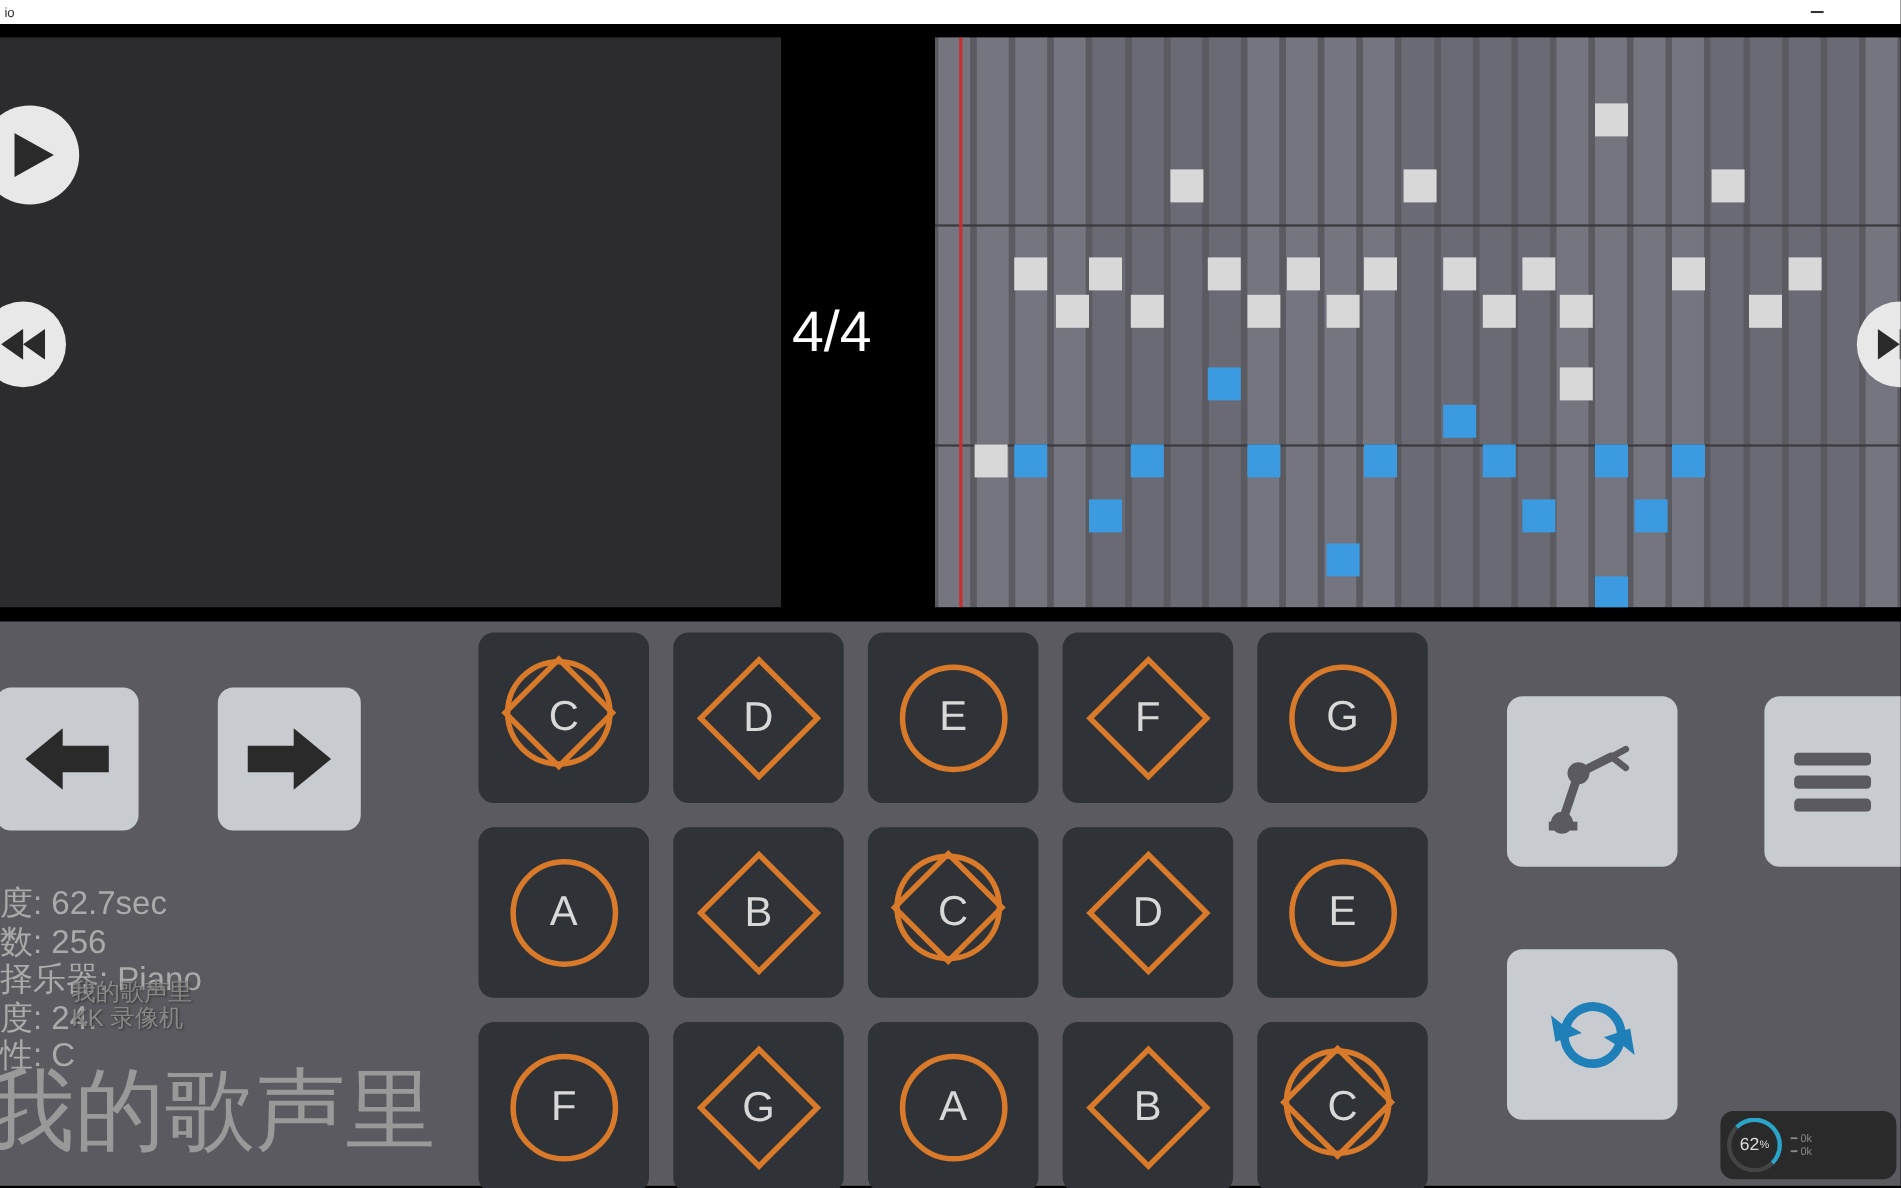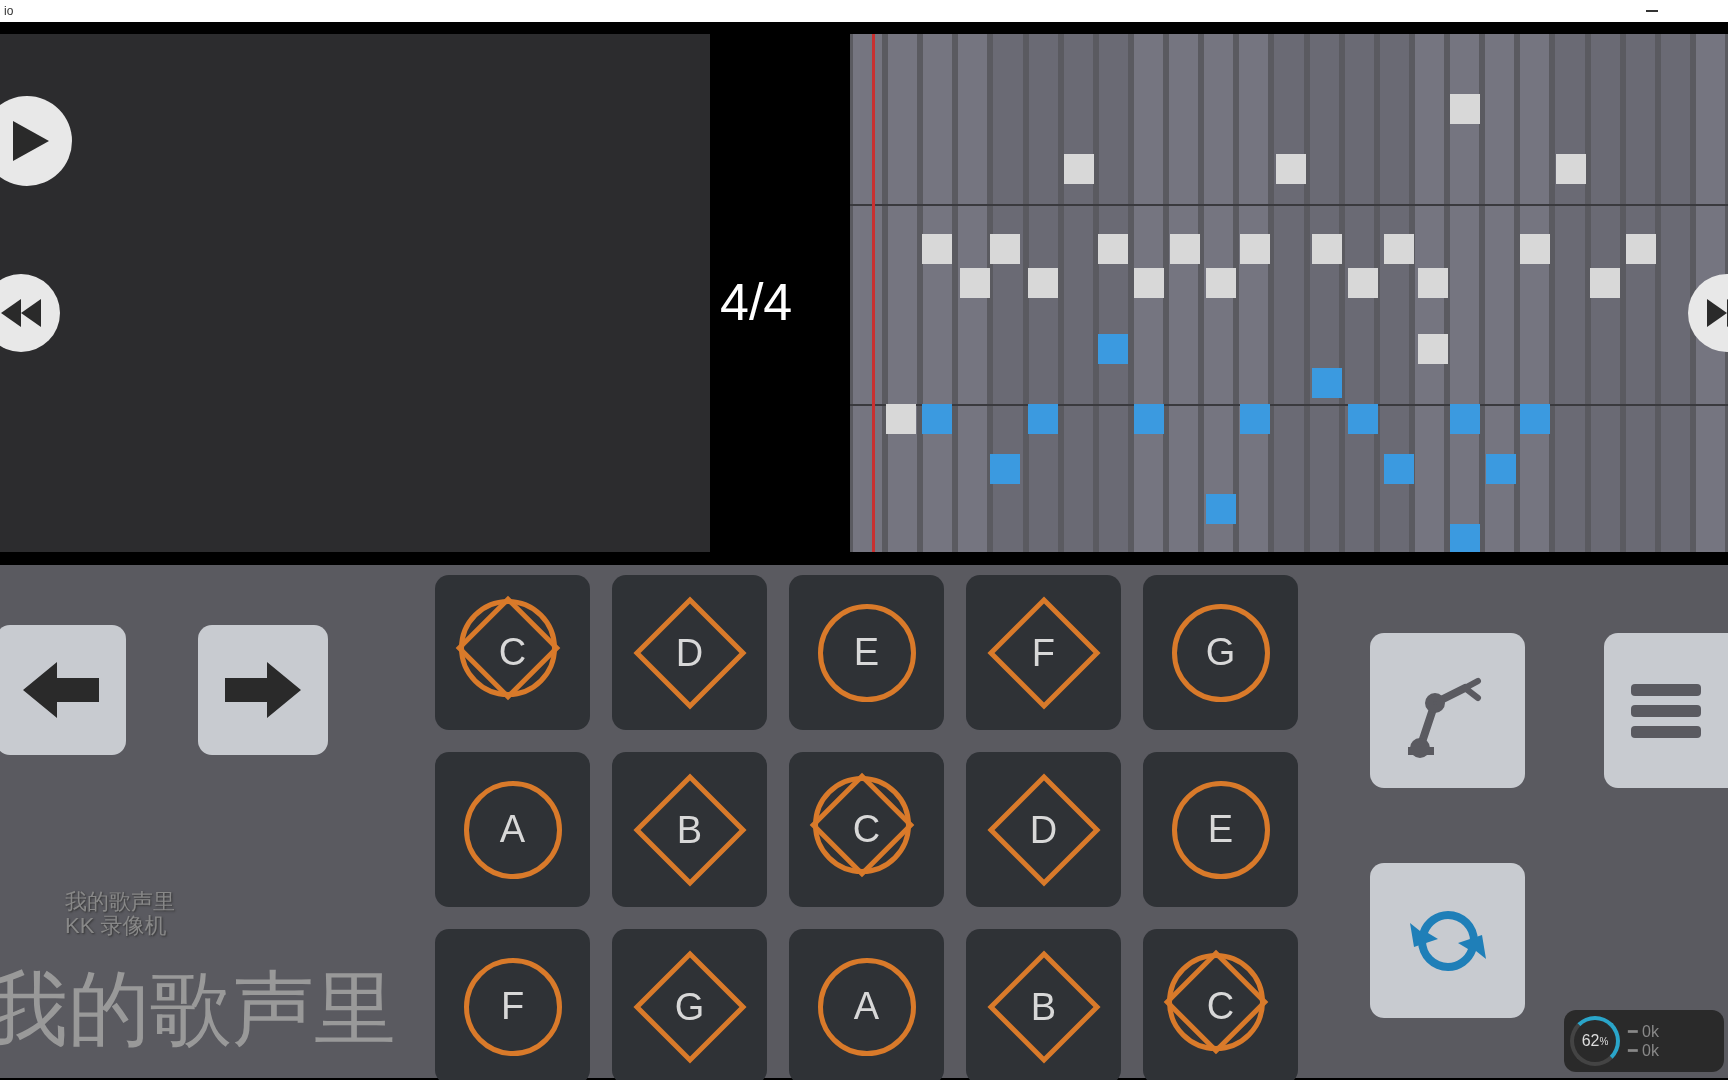--- a/index.html
+++ b/index.html
@@ -295,21 +295,21 @@
   border-right-color: #2aa5c9;
   display: flex;
   align-items: center;
   justify-content: center;
   color: #ddd;
   font-size: 16px;
   margin-right: 8px;
 }
 .cpu-bars {
   flex: 1;
-  font-size: 16px;
+  font-size: 10px;
   color: #888;
 }
 </style>
 </head>
 <body>
 
 <div class="titlebar">
   <span>io</span>
   <div class="minbtn">
     <svg width="12" height="2">
@@ -419,20 +419,27 @@
       <svg width="76" height="56">
         <polygon points="0,28 34,0 34,16 76,16 76,40 34,40 34,56" fill="#2a2a2a"></polygon>
       </svg>
     </div>
     <div class="arrow-btn arrow-right">
       <svg width="76" height="56">
         <polygon points="76,28 42,0 42,16 0,16 0,40 42,40 42,56" fill="#2a2a2a"></polygon>
       </svg>
     </div>
 
+    <div class="info-text">
+      <div>度: 62.7sec</div>
+      <div>数: 256</div>
+      <div>择乐器: Piano</div>
+      <div>度: 24.</div>
+      <div>性: C</div>
+    </div>
 
     <div class="recorder-badge">
       <div>我的歌声里</div>
       <div>KK 录像机</div>
     </div>
 
     <div class="song-title">我的歌声里</div>
 
     <div class="chord-grid" id="chord-grid">
         <div class="chord-cell">

